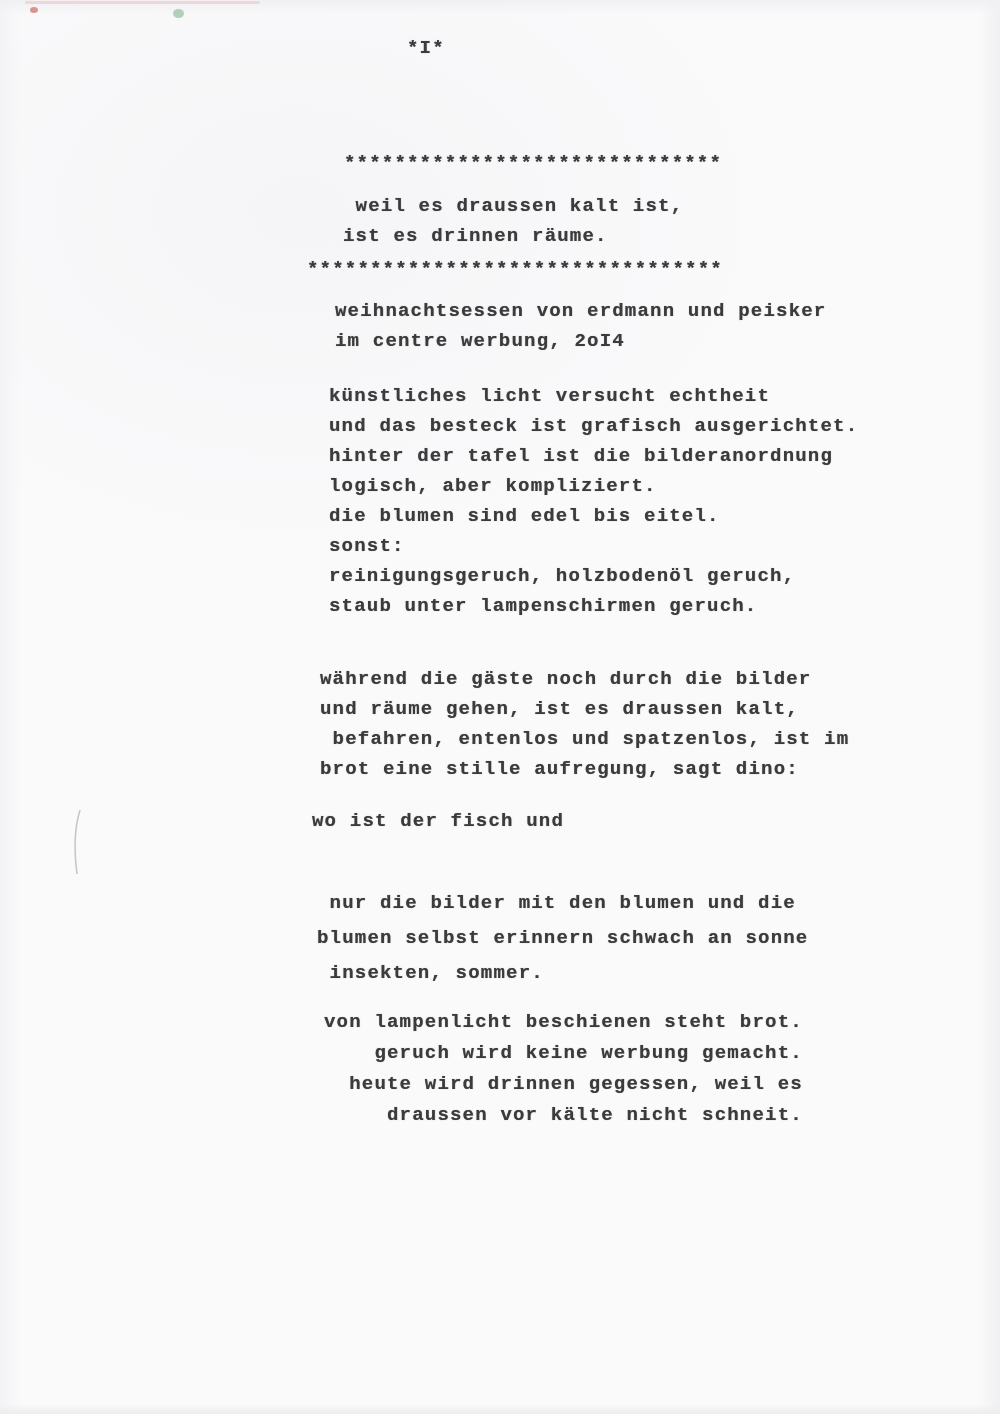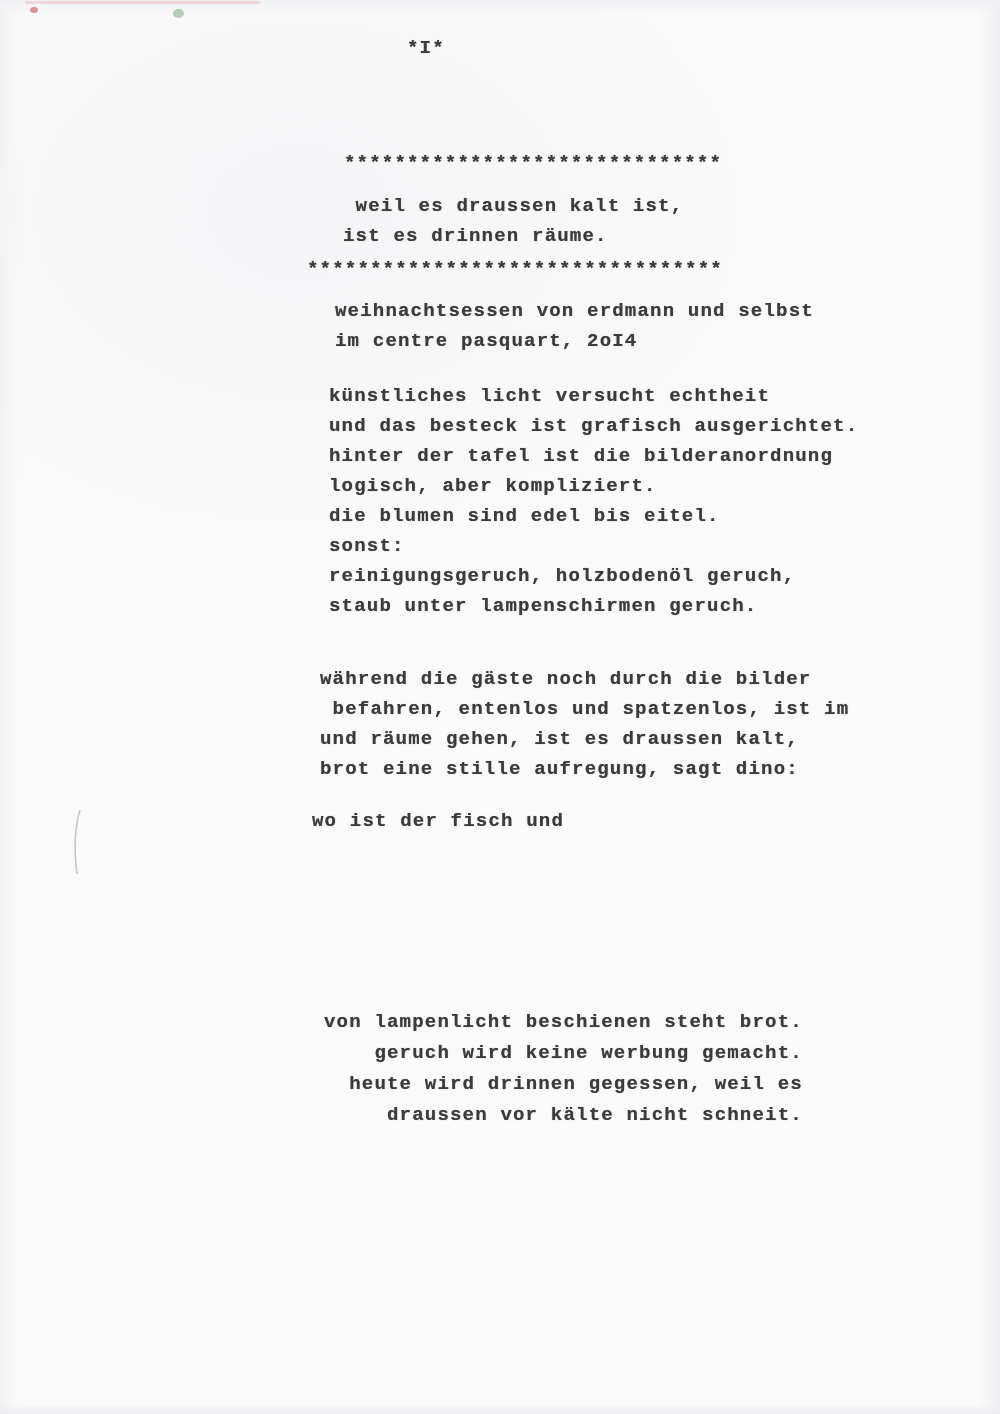--- a/index.html
+++ b/index.html
@@ -62,23 +62,24 @@
   </svg>
 
   <div class="tw page-number">*I*</div>
 
   <div class="tw stars-top">******************************</div>
 
   <div class="tw epigraph"><div class="line"> weil es draussen kalt ist,</div><div class="line">ist es drinnen räume.</div></div>
 
   <div class="tw stars-bottom">*********************************</div>
 
-  <div class="tw st0"><div class="line">weihnachtsessen von erdmann und selbst</div><div class="line">im centre pasquart, 2oI4</div></div>
+  <div class="tw st0"><div class="line">weihnachtsessen von erdmann und peisker</div><div class="line">im centre werbung, 2oI4</div></div>
 
   <div class="tw st1"><div class="line">künstliches licht versucht echtheit</div><div class="line">und das besteck ist grafisch ausgerichtet.</div><div class="line">hinter der tafel ist die bilderanordnung</div><div class="line">logisch, aber kompliziert.</div><div class="line">die blumen sind edel bis eitel.</div><div class="line">sonst:</div><div class="line">reinigungsgeruch, holzbodenöl geruch,</div><div class="line">staub unter lampenschirmen geruch.</div></div>
 
-  <div class="tw st2"><div class="line">während die gäste noch durch die bilder</div><div class="line"> befahren, entenlos und spatzenlos, ist im</div><div class="line">und räume gehen, ist es draussen kalt,</div><div class="line">brot eine stille aufregung, sagt dino:</div></div>
+  <div class="tw st2"><div class="line">während die gäste noch durch die bilder</div><div class="line">und räume gehen, ist es draussen kalt,</div><div class="line"> befahren, entenlos und spatzenlos, ist im</div><div class="line">brot eine stille aufregung, sagt dino:</div></div>
 
   <div class="tw st3"><div class="line">wo ist der fisch und</div></div>
 
+  <div class="tw st4"><div class="line"> nur die bilder mit den blumen und die</div><div class="line">blumen selbst erinnern schwach an sonne</div><div class="line"> insekten, sommer.</div></div>
 
   <div class="tw st5"><div class="line">von lampenlicht beschienen steht brot.</div><div class="line">geruch wird keine werbung gemacht.</div><div class="line">heute wird drinnen gegessen, weil es</div><div class="line">draussen vor kälte nicht schneit.</div></div>
 </div>
 
 </body></html>

